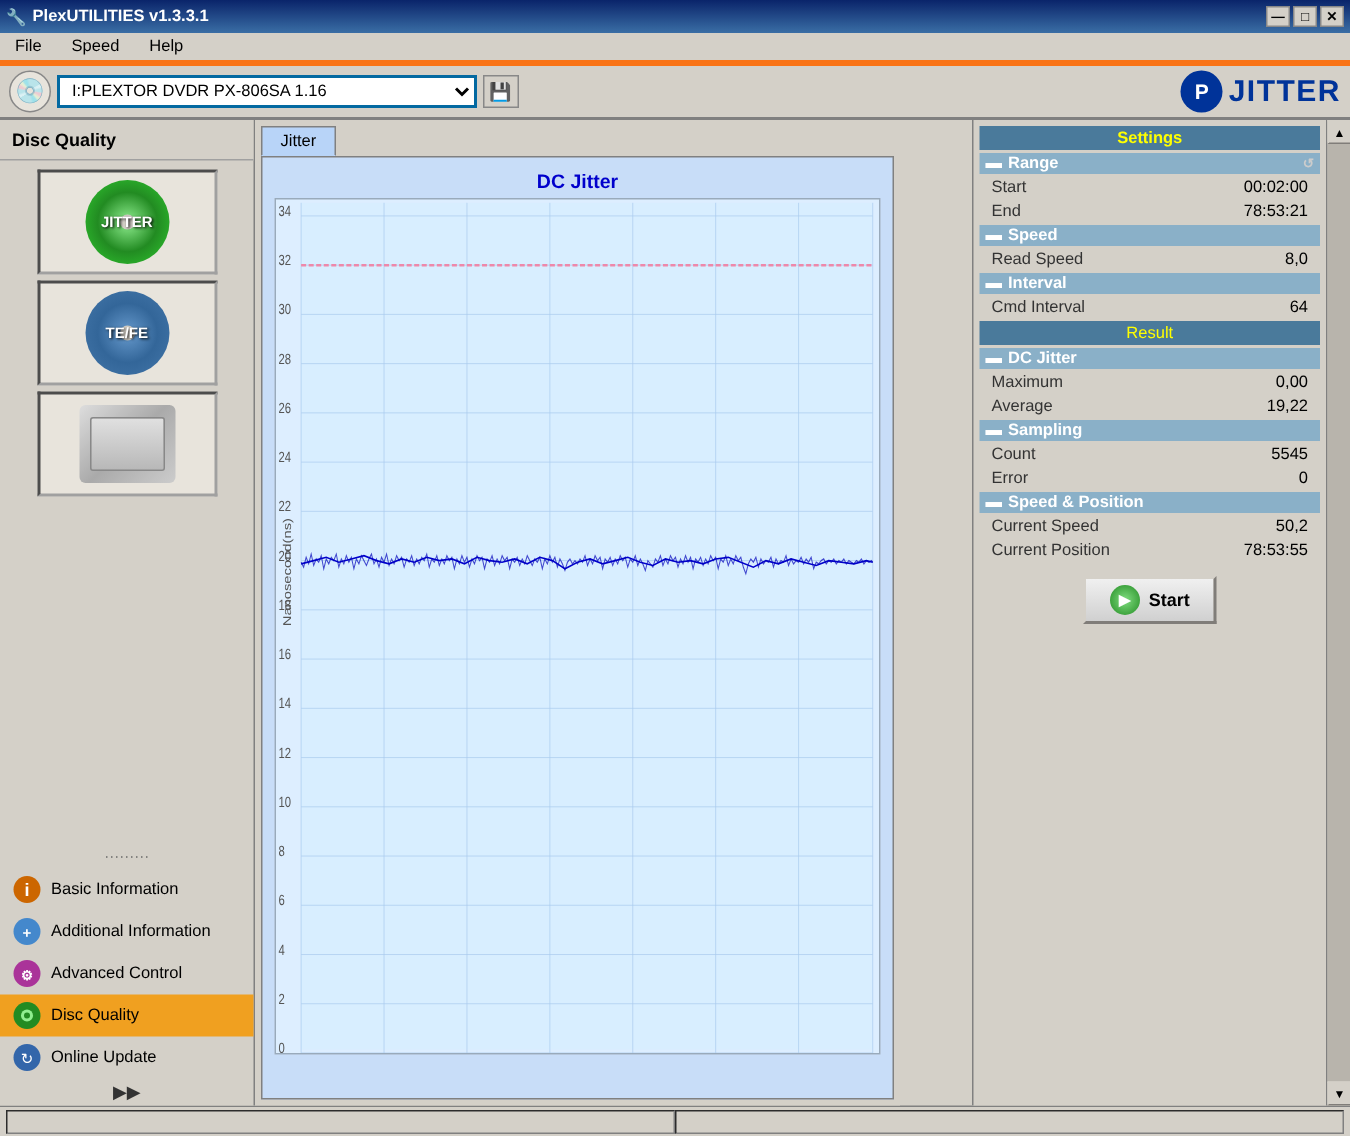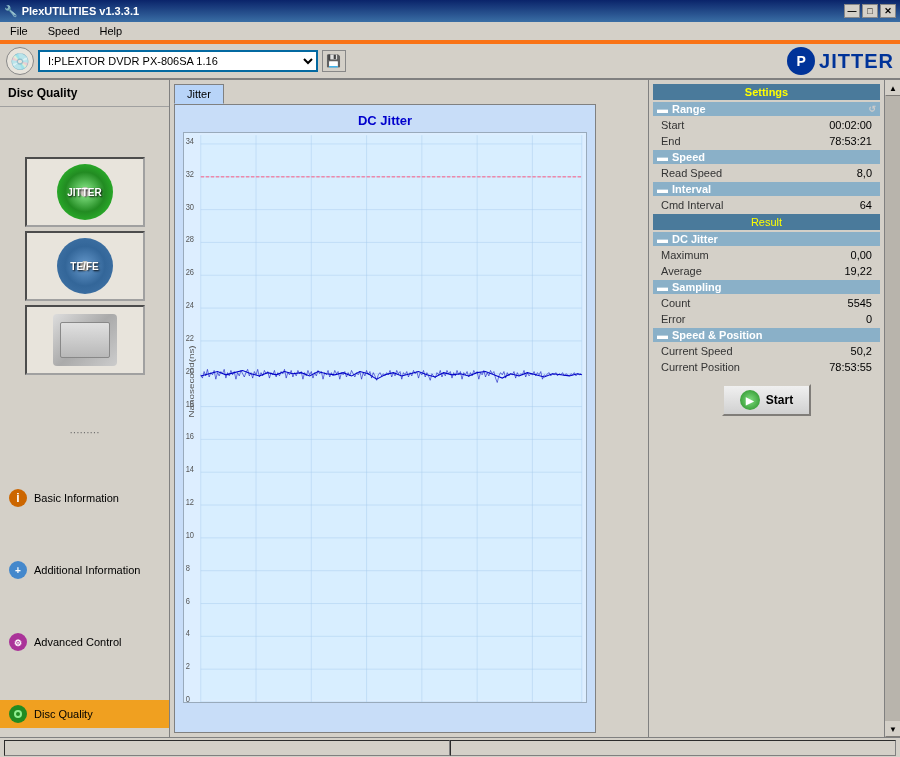--- a/index.html
+++ b/index.html
@@ -82,21 +82,20 @@
       background: #d4d0c8;
     }
 
     
     .sidebar {
       width: 170px;
       background: #d4d0c8;
       border-right: 1px solid #808080;
       display: flex;
       flex-direction: column;
-      gap: 44px;
     }
     .sidebar-header {
       background: #d4d0c8;
       padding: 6px 8px;
       font-weight: bold;
       font-size: 12px;
       border-bottom: 1px solid #a0a0a0;
     }
     .disc-buttons {
       display: flex;

